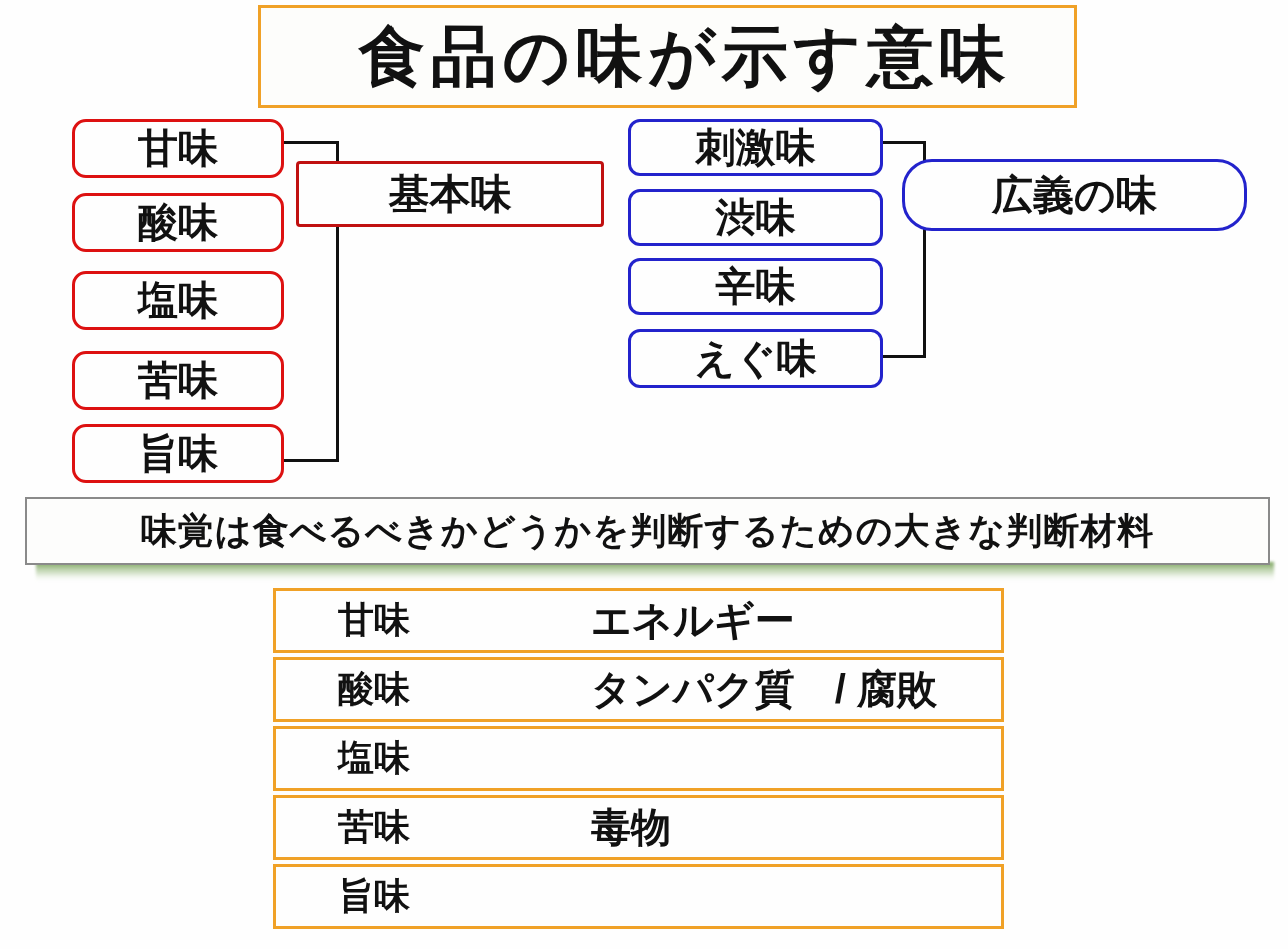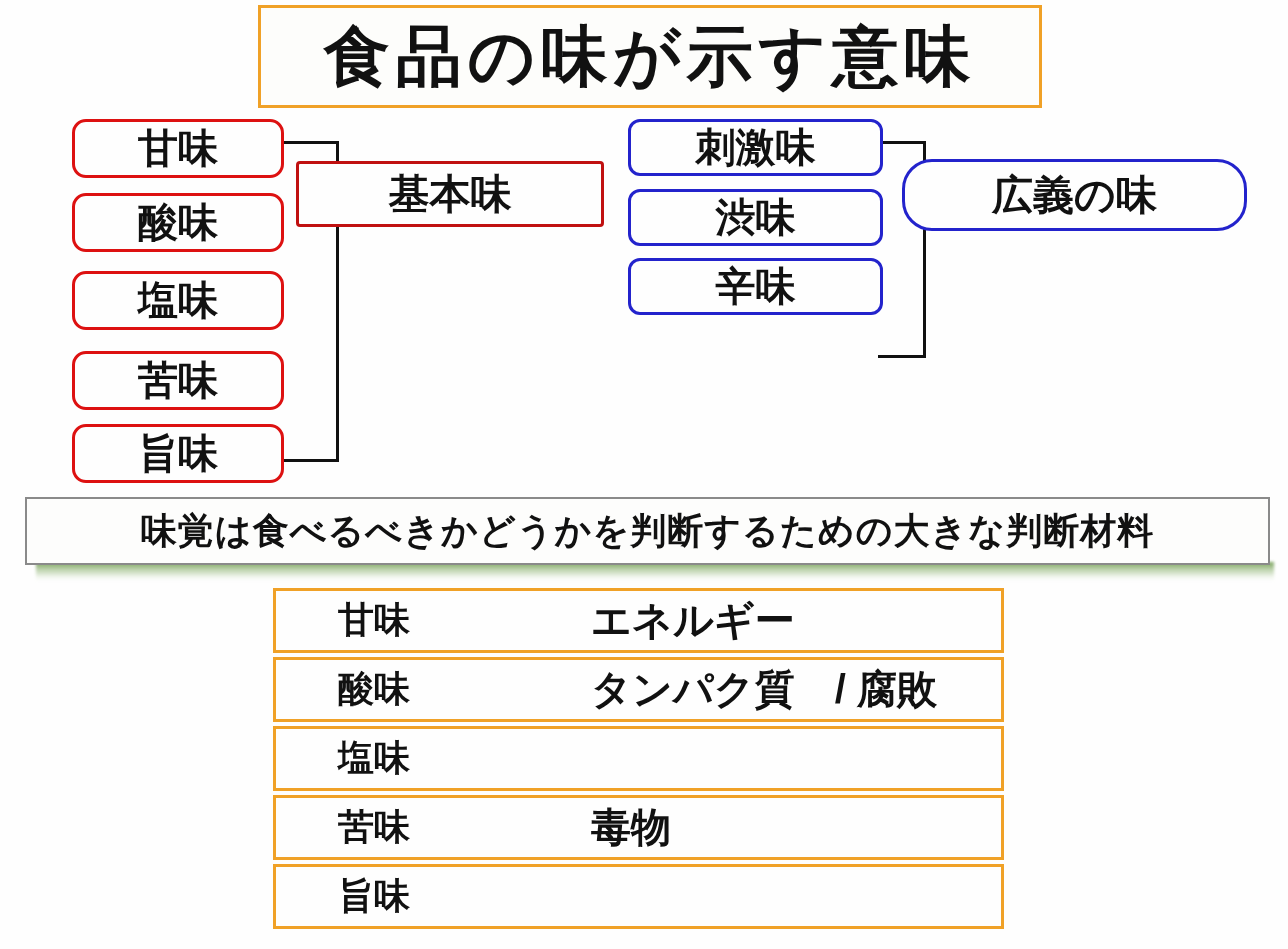--- a/index.html
+++ b/index.html
@@ -8,21 +8,21 @@
     width:1288px;height:949px;
     background:#fefefe;
     font-family:"Liberation Sans","DejaVu Sans",sans-serif;
     color:#111;
     overflow:hidden;
   }
   
   .title-box{
     position:absolute;left:258px;top:5px;width:778px;height:97px;
     border:3px solid #f0a127;background:#fdfdfb;
-    display:flex;align-items:center;justify-content:center;
+    display:flex;align-items:center;justify-content:center;padding-left:35px;
   }
   .title-box span{
     font-size:66px;font-weight:bold;letter-spacing:6px;white-space:nowrap;
   }
   
   .line{position:absolute;background:#111;z-index:1;}
   
   .taste-box{
     position:absolute;background:#fefefe;
     display:flex;align-items:center;justify-content:center;
@@ -120,20 +120,23 @@
 
   <div class="taste-box blue-box" style="top:119px;">
     <span>刺激味</span>
   </div>
   <div class="taste-box blue-box" style="top:258px;">
     <span>辛味</span>
   </div>
   <div class="taste-box blue-box" style="top:189px;">
     <span>渋味</span>
   </div>
+  <div class="taste-box blue-box" style="top:329px;height:53px;">
+    <span>えぐ味</span>
+  </div>
 
   <div class="group-box broad-group">
     <span>広義の味</span>
   </div>
 
   <div class="banner">
     <span>味覚は食べるべきかどうかを判断するための大きな判断材料</span>
   </div>
   <div class="banner-glow"></div>
 

